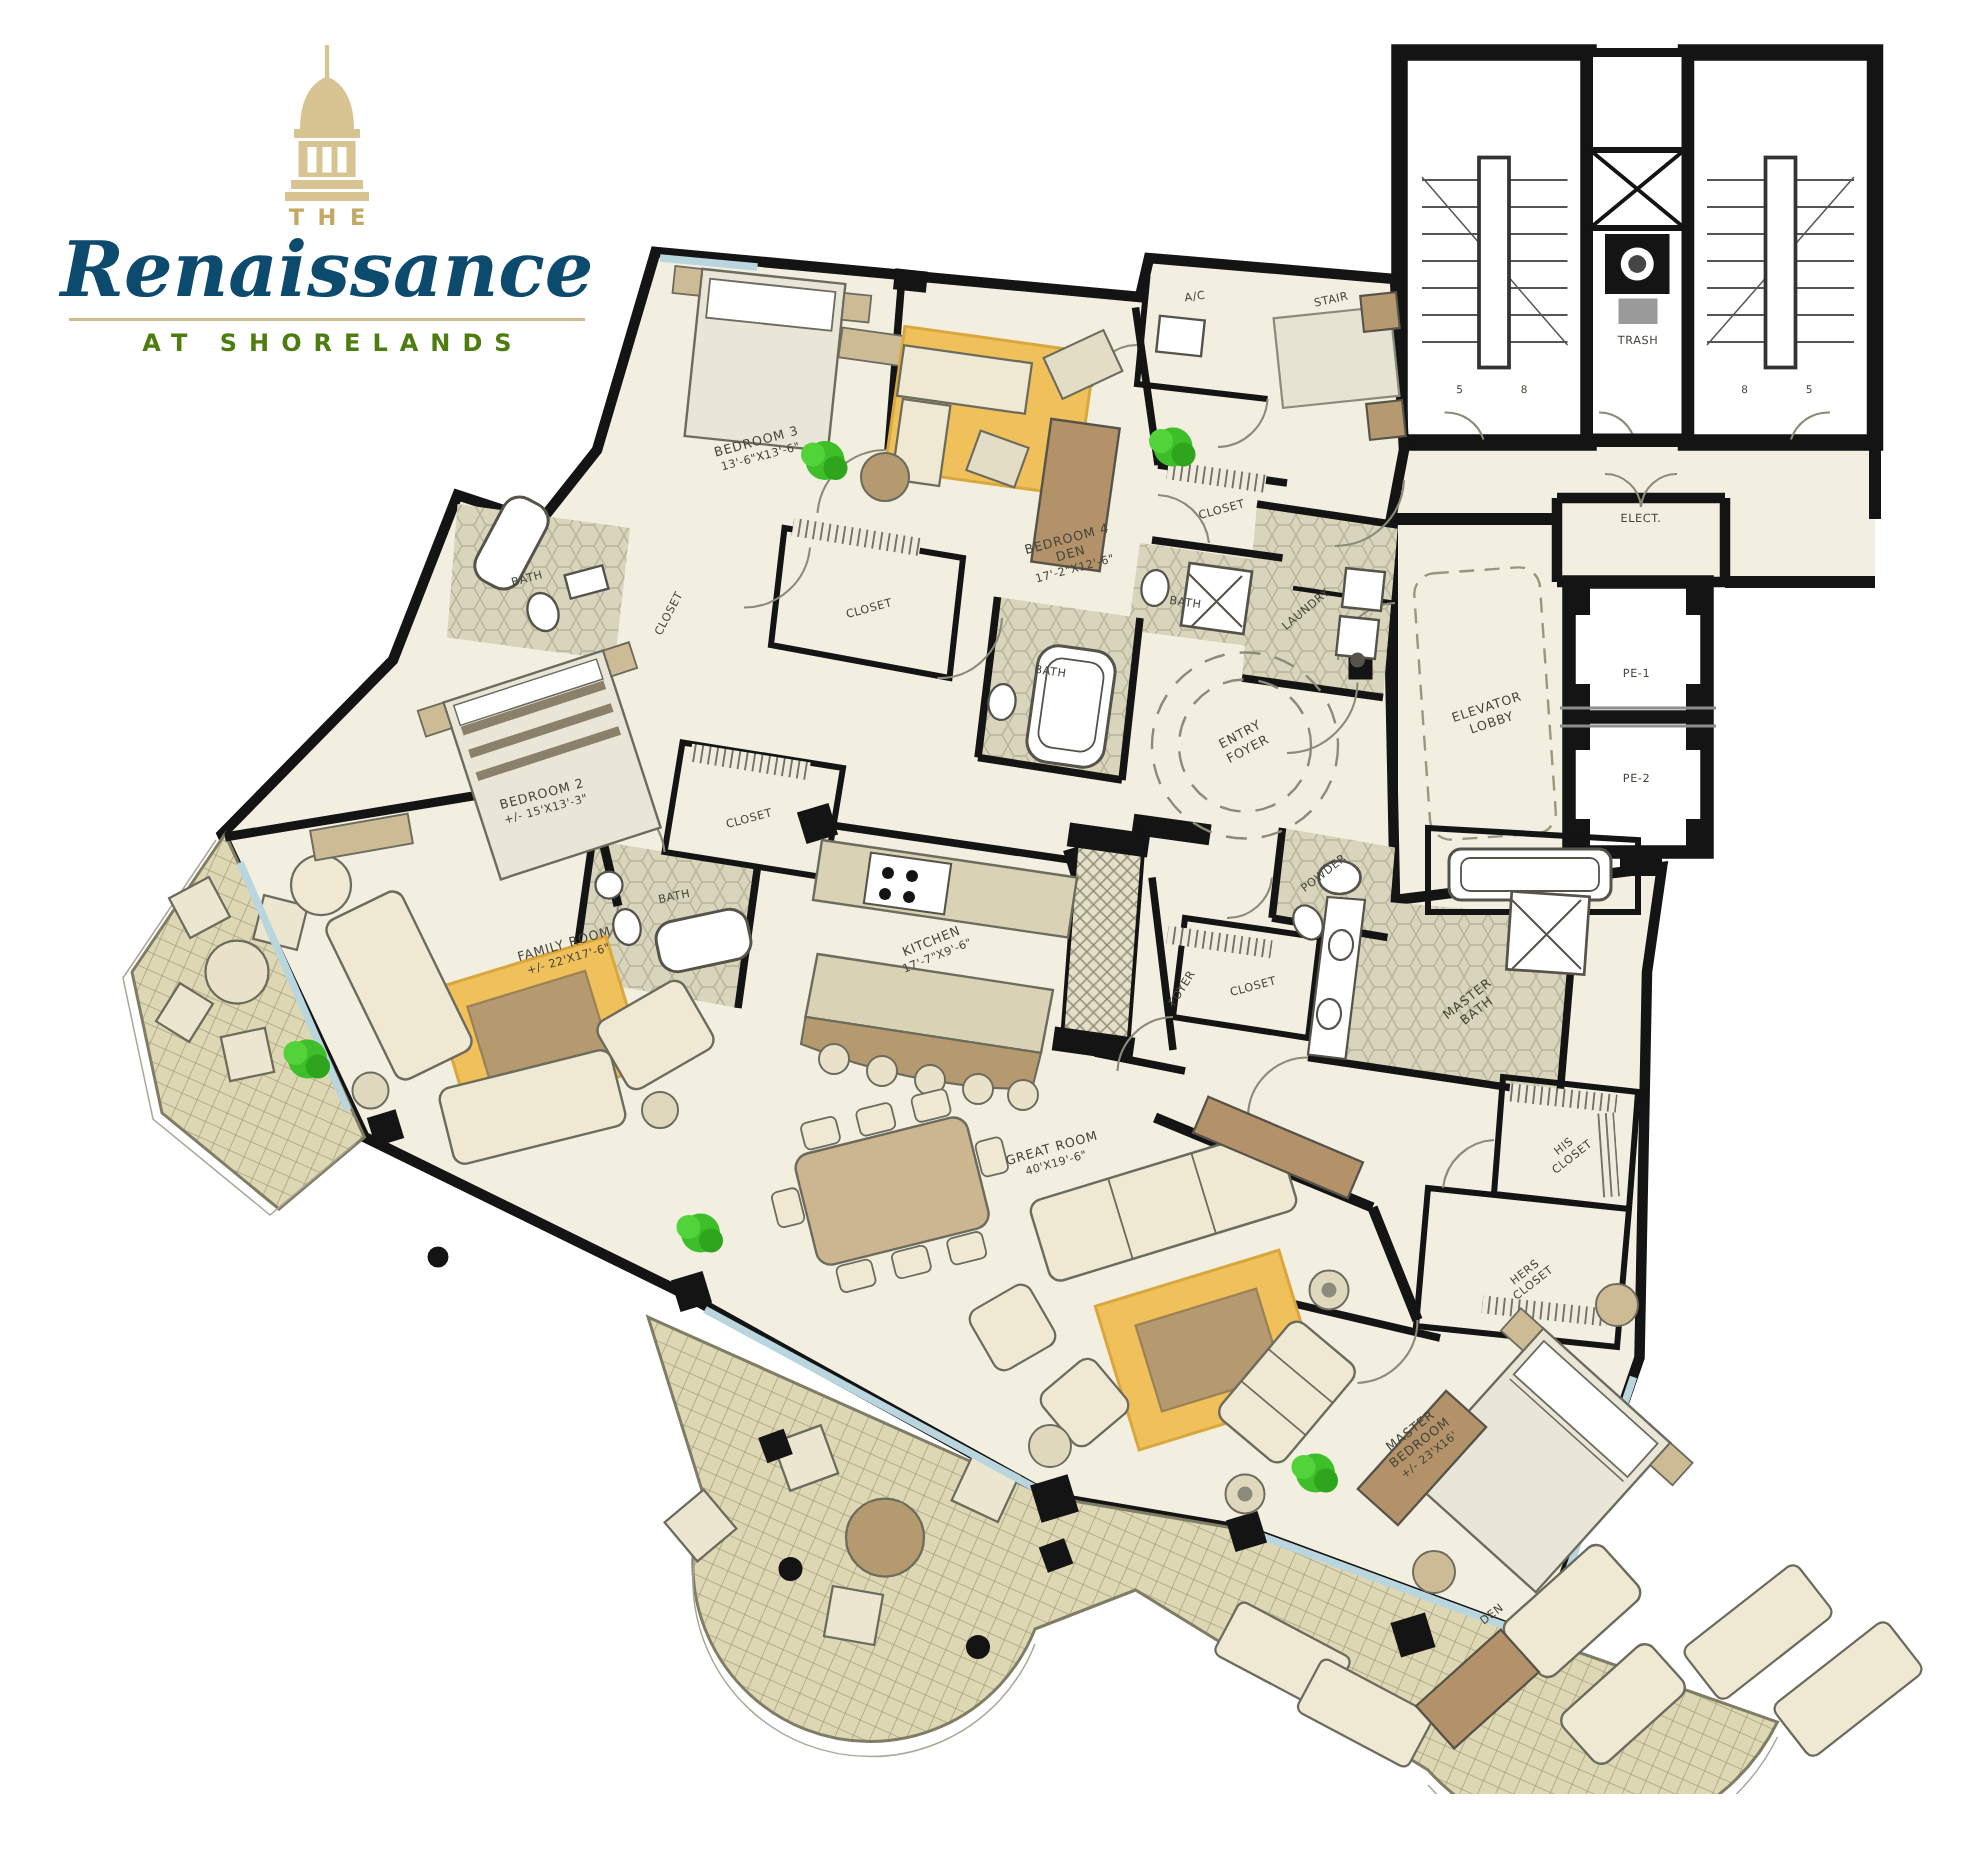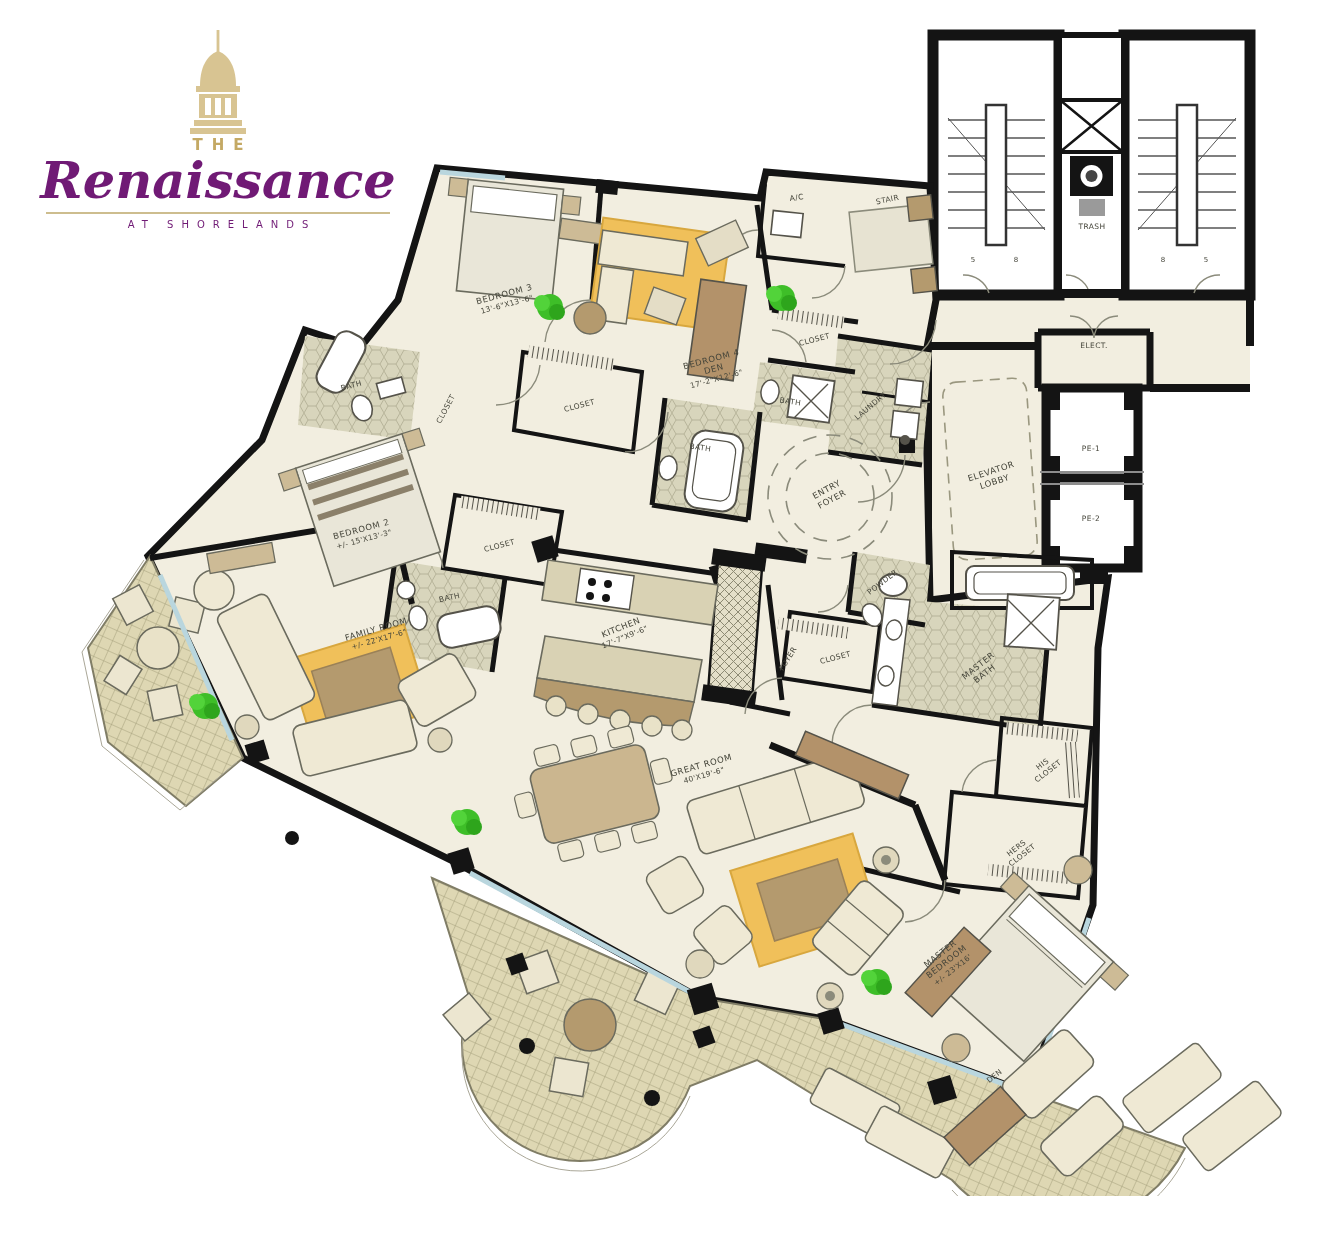--- a/index.html
+++ b/index.html
@@ -2,24 +2,24 @@
 <html><head>
 <meta charset="utf-8">
 <style>
   html,body{margin:0;padding:0;background:#ffffff;}
   #stage{position:relative;width:1325px;height:1196px;background:#ffffff;overflow:hidden;
          font-family:"DejaVu Sans","Liberation Sans",sans-serif;}
   
   #logo{position:absolute;left:38px;top:30px;width:360px;text-align:center;}
   #logo .cupola{display:block;margin:0 auto;}
   #logo .the{color:#c4a964;font-size:15px;font-weight:bold;letter-spacing:9px;margin-top:2px;text-indent:9px;}
-  #logo .name{color:#701a75;font-family:"DejaVu Serif","Liberation Serif",serif;
+  #logo .name{color:#0c4a6e;font-family:"DejaVu Serif","Liberation Serif",serif;
               font-style:italic;font-weight:bold;font-size:51px;line-height:1.02;margin-top:0px;}
   #logo .rule{height:2px;background:#cdbd8e;margin:6px 8px 5px 8px;}
-  #logo .sub{color:#701a75;font-size:10px;font-weight:normal;letter-spacing:8px;text-indent:8px;}
+  #logo .sub{color:#4d7c0f;font-size:16px;font-weight:bold;letter-spacing:8px;text-indent:8px;}
   
   text{font-family:"DejaVu Sans","Liberation Sans",sans-serif;fill:#45453a;}
   .rm{font-size:8.5px;letter-spacing:.6px;}
   .dm{font-size:7.5px;letter-spacing:.3px;}
   .sm{font-size:7.5px;letter-spacing:.4px;}
   .nm{font-size:7px;}
 </style>
 </head>
 <body>
 

